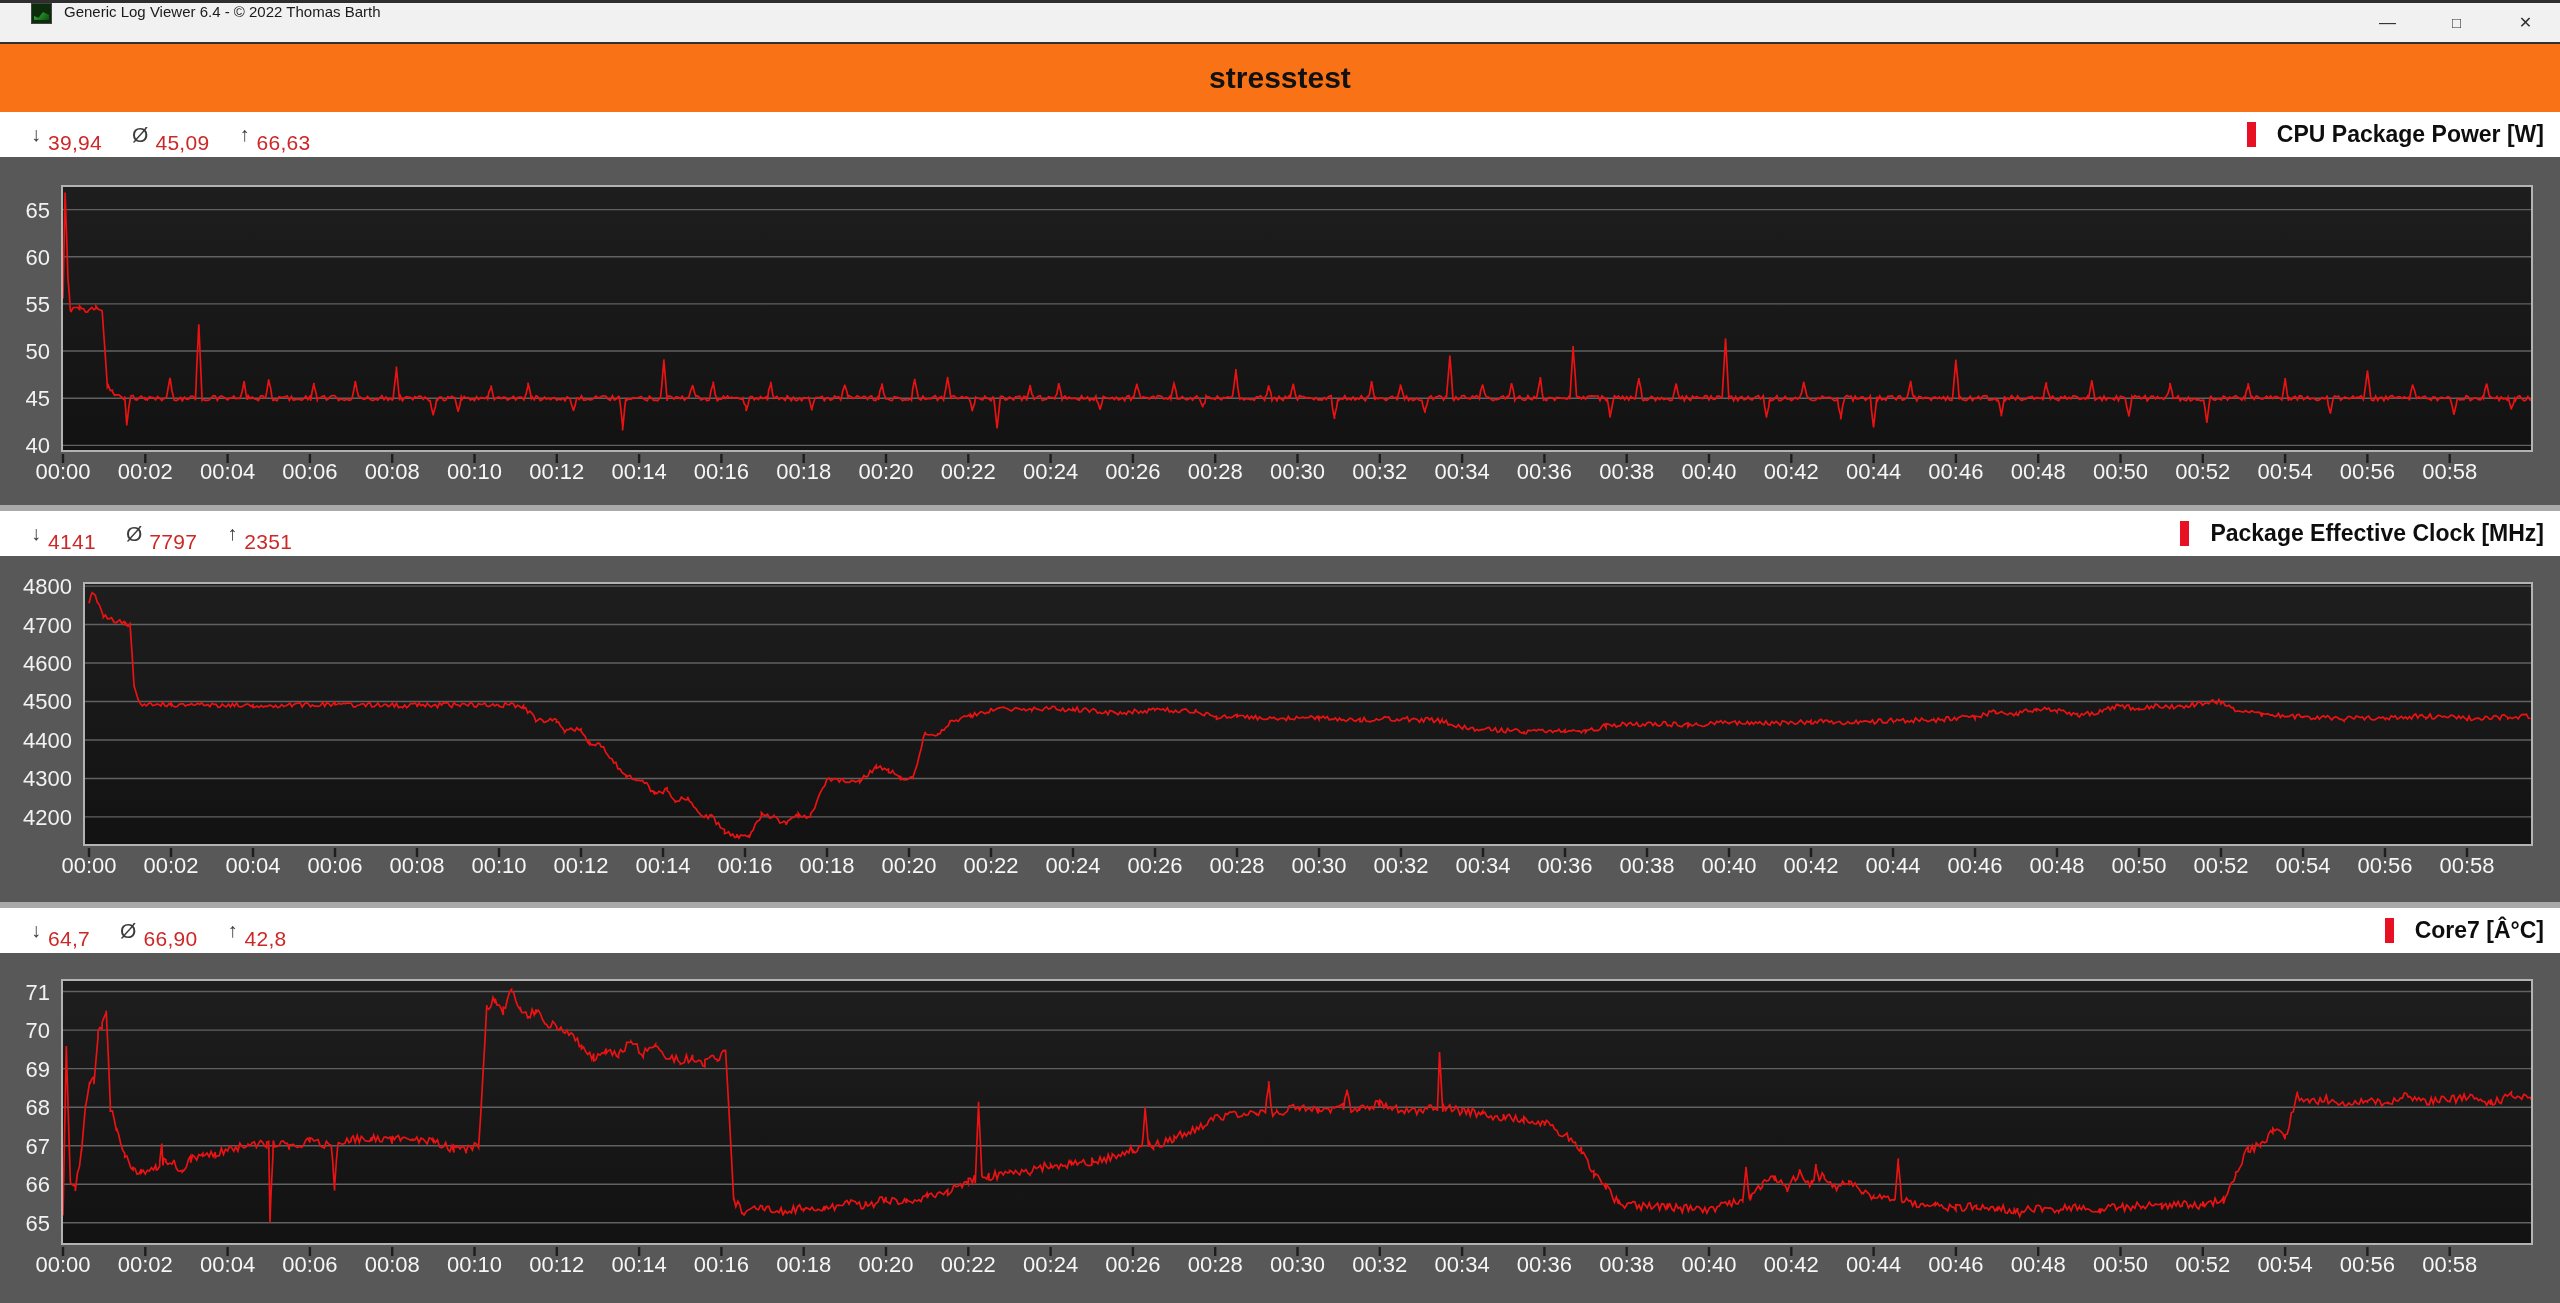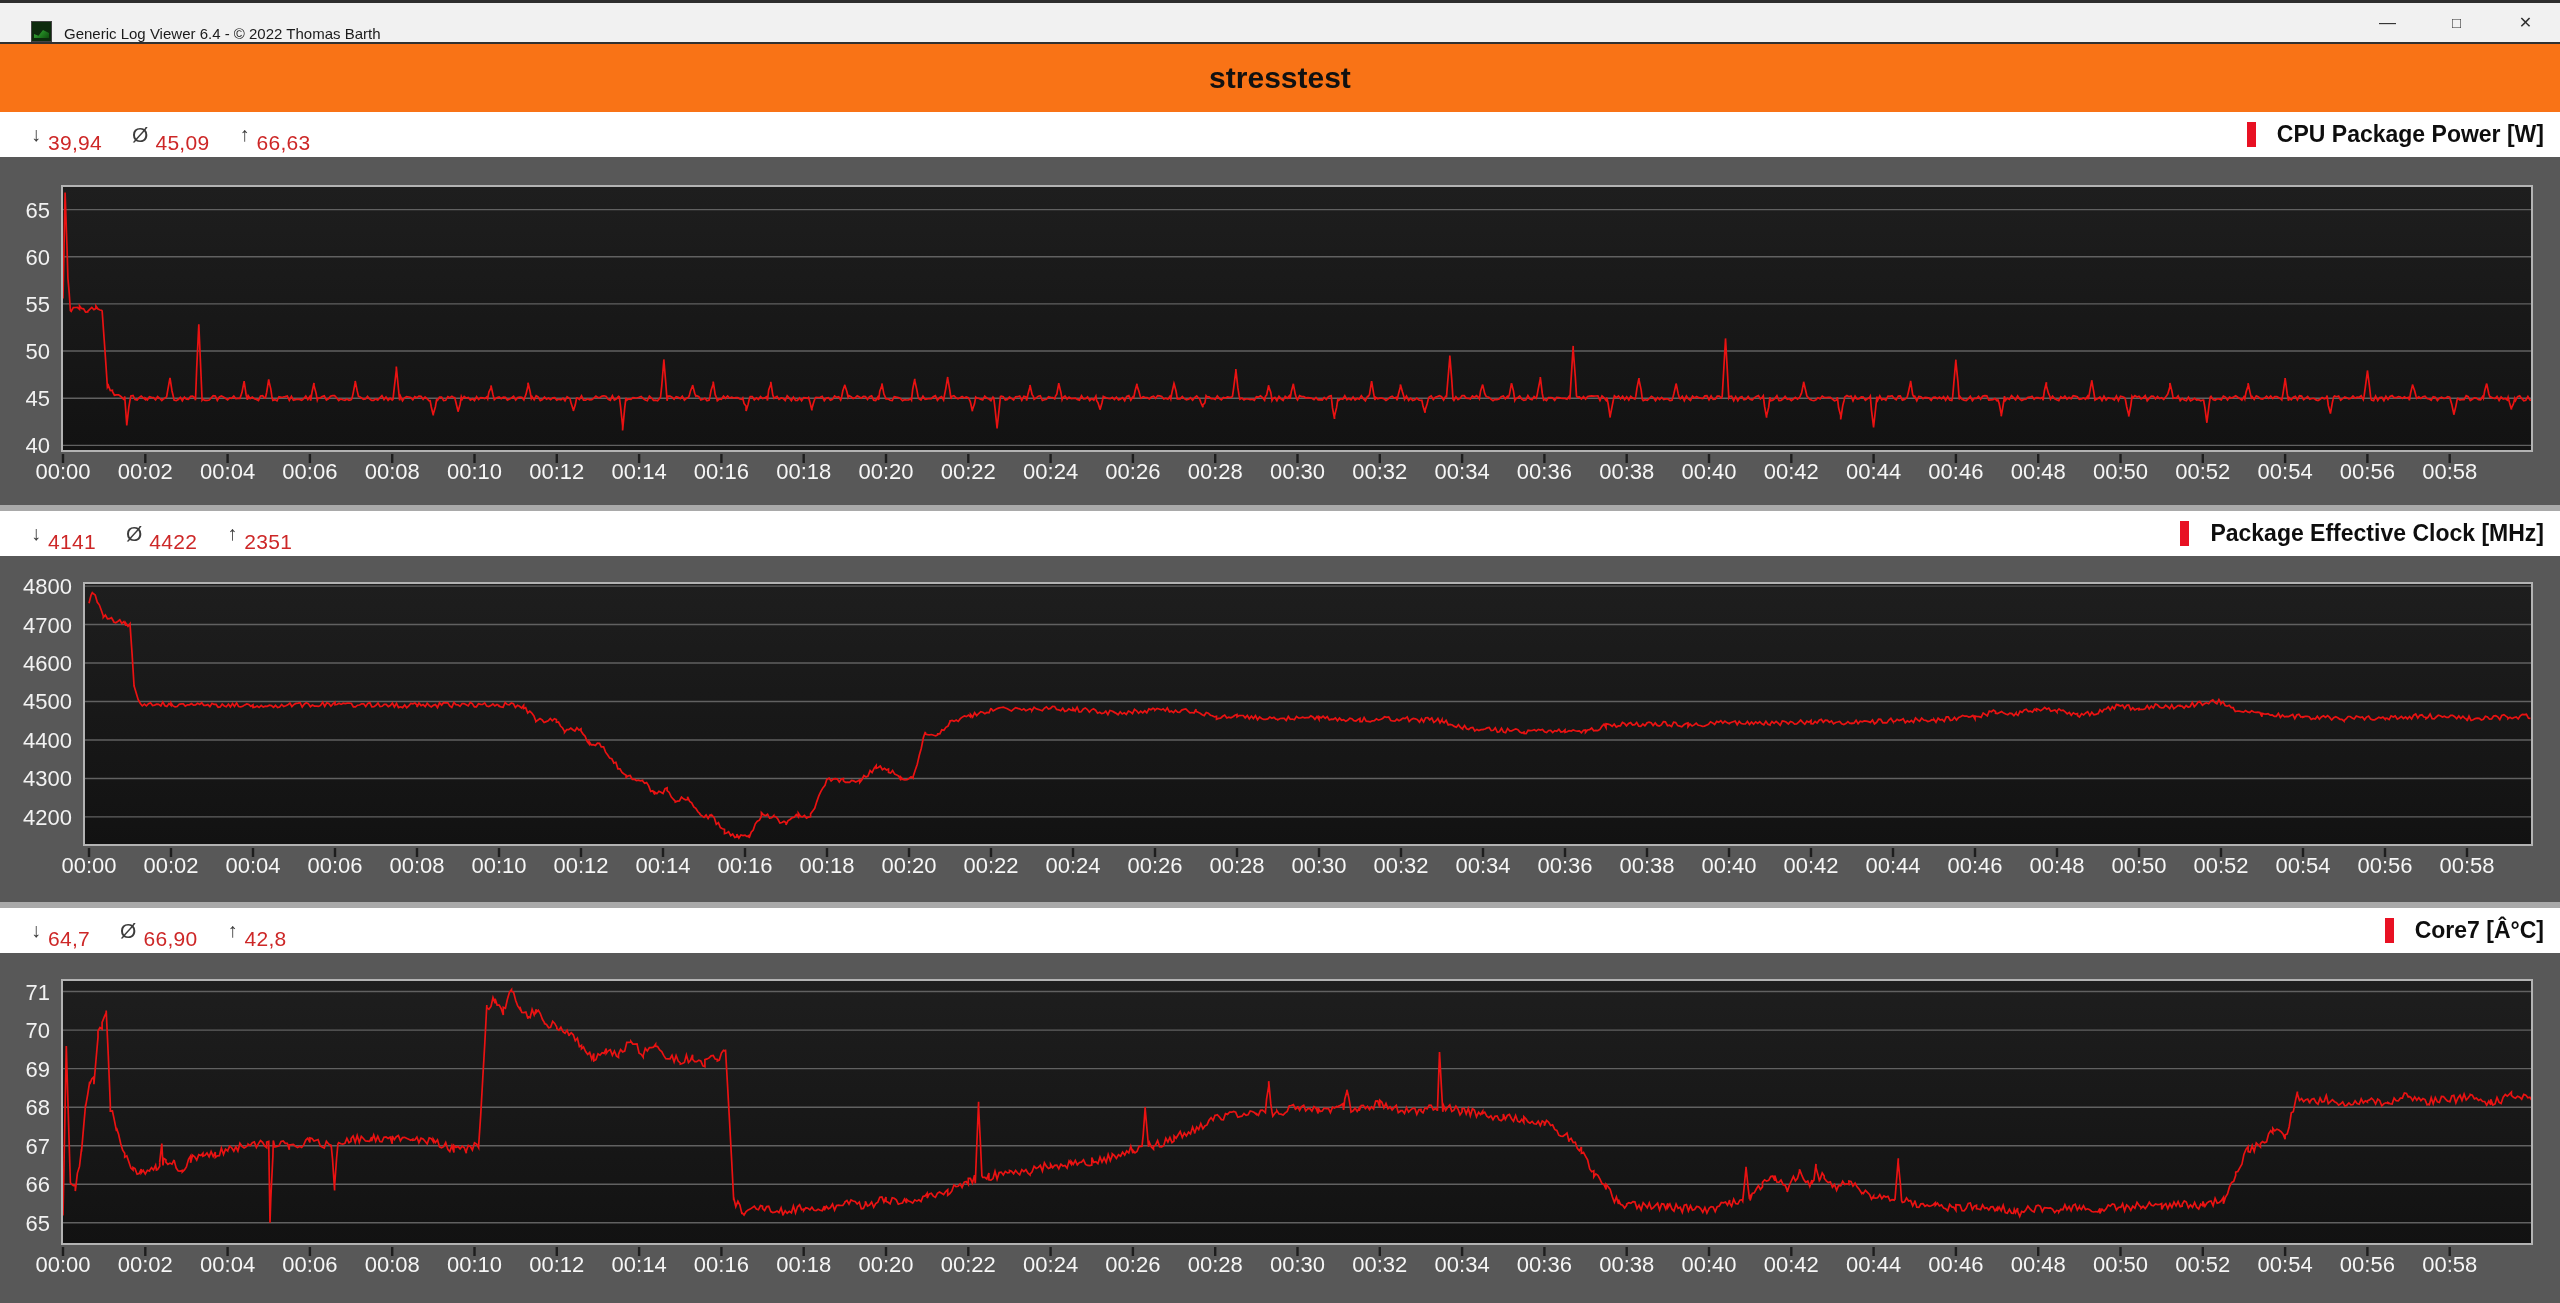--- a/index.html
+++ b/index.html
@@ -5,21 +5,21 @@
   html,body{margin:0;padding:0;}
   body{
     width:2560px;height:1303px;overflow:hidden;background:#585858;
     font-family:"Liberation Sans",sans-serif;
     -webkit-font-smoothing:antialiased;
   }
   
   .titlebar{
     height:44px;box-sizing:border-box;background:#f1f1f1;
     border-top:3px solid #2e2e2e;border-bottom:2px solid #303030;
-    display:flex;align-items:flex-end;
+    display:flex;align-items:flex-start;
   }
   .app-icon{
     width:21px;height:21px;margin-left:31px;margin-right:12px;
     background:#0d2b0d;border:1px solid #444;position:relative;box-sizing:border-box;
   }
   .app-icon::after{
     content:"";position:absolute;left:2px;right:2px;bottom:3px;height:9px;
     background:linear-gradient(135deg,#3fae3f 0%,#1e7a1e 60%,#0f4d0f 100%);
     clip-path:polygon(0 100%,0 55%,30% 75%,60% 10%,100% 45%,100% 100%);
   }
@@ -173,21 +173,21 @@
       <rect x="62" y="29" width="2470" height="265" fill="none" stroke="#b3b3b3" stroke-width="2"></rect>
     </svg>
 </div>
 <div class="divider"></div>
 
 <div class="stats-bar">
   <div class="stats-left">
     <span class="stat-sym">↓</span>
     <span class="stat-val">4141</span>
     <span class="stat-sym avg">Ø</span>
-    <span class="stat-val">4422</span>
+    <span class="stat-val">7797</span>
     <span class="stat-sym">↑</span>
     <span class="stat-val">2351</span>
   </div>
   <div class="stats-right">
     <span class="accent-bar"></span>
     <span class="chart-label">Package Effective Clock [MHz]</span>
   </div>
 </div>
 <div class="chart-area">
   <svg id="chart1" width="2560" height="346">

